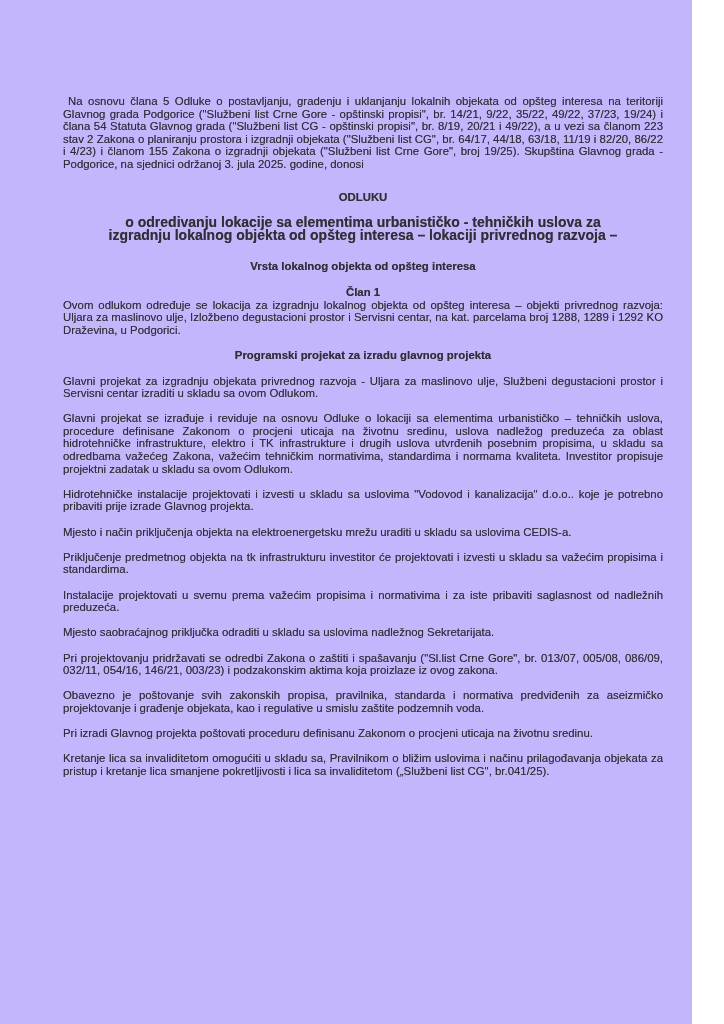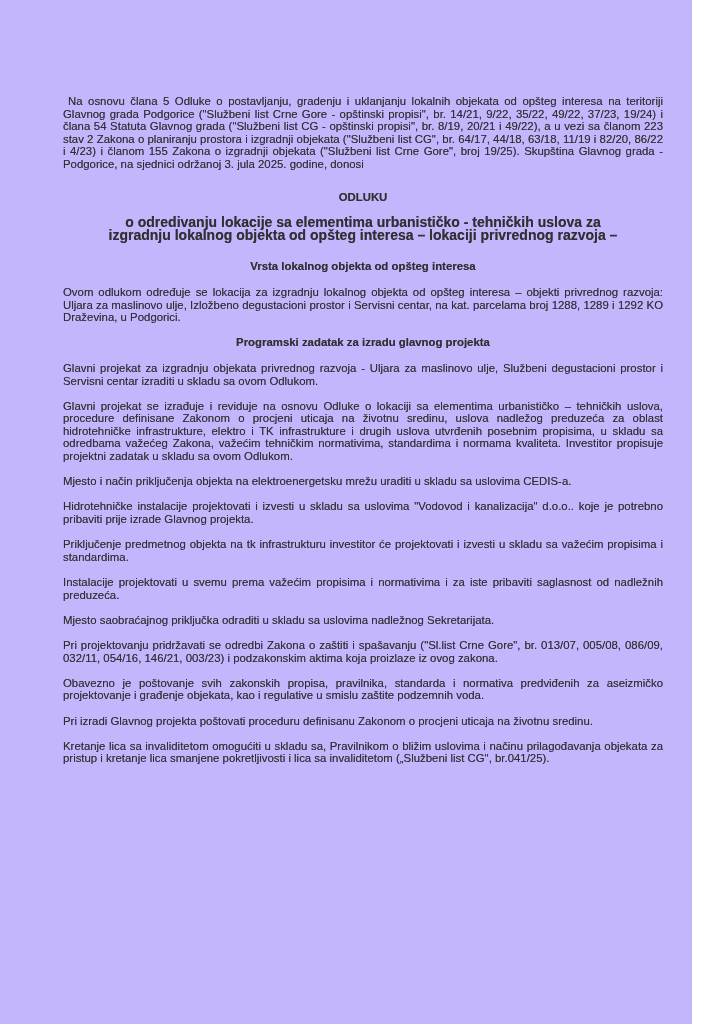--- a/index.html
+++ b/index.html
@@ -66,30 +66,31 @@
 
     <div class="center bold decree">ODLUKU</div>
 
     <div class="title-block">
       <div class="center bold title-line">o odredivanju lokacije sa elementima urbanističko - tehničkih uslova za</div>
       <div class="center bold title-line">izgradnju lokalnog objekta od opšteg interesa – lokaciji privrednog razvoja –</div>
     </div>
 
     <div class="center bold section-heading">Vrsta lokalnog objekta od opšteg interesa</div>
 
+    <div class="center bold article-heading">Član 1</div>
 
     <p>Ovom odlukom određuje se lokacija za izgradnju lokalnog objekta od opšteg interesa – objekti privrednog razvoja: Uljara za maslinovo ulje,  Izložbeno degustacioni prostor i Servisni centar, na kat. parcelama broj 1288, 1289 i 1292 KO Draževina, u Podgorici.</p>
 
-    <div class="center bold section-heading gap-top">Programski zadatak za izradu glavnog projekta</div>
+    <div class="center bold section-heading gap-top">Programski projekat za izradu glavnog projekta</div>
 
 
     <p>Glavni projekat za izgradnju objekata privrednog razvoja - Uljara za maslinovo ulje,  Službeni degustacioni prostor i Servisni centar izraditi u skladu sa ovom Odlukom.</p>
     <p>Glavni projekat se izrađuje i reviduje na osnovu Odluke o lokaciji sa elementima urbanističko – tehničkih uslova, procedure definisane Zakonom o procjeni uticaja na životnu sredinu, uslova nadležog preduzeća za oblast hidrotehničke infrastrukture, elektro i TK infrastrukture i drugih uslova utvrđenih posebnim propisima, u skladu sa odredbama važećeg Zakona, važećim tehničkim normativima, standardima i normama kvaliteta. Investitor propisuje projektni zadatak u skladu sa ovom Odlukom.</p>
+    <p>Hidrotehničke instalacije projektovati i izvesti u skladu sa uslovima "Vodovod i kanalizacija" d.o.o.. koje je potrebno pribaviti prije izrade Glavnog projekta.</p>
     <p>Mjesto i način priključenja objekta na elektroenergetsku mrežu uraditi u skladu sa uslovima CEDIS-a.</p>
-    <p>Hidrotehničke instalacije projektovati i izvesti u skladu sa uslovima "Vodovod i kanalizacija" d.o.o.. koje je potrebno pribaviti prije izrade Glavnog projekta.</p>
     <p>Priključenje predmetnog objekta na tk infrastrukturu investitor će projektovati i izvesti u skladu sa važećim propisima i standardima.</p>
     <p>Instalacije projektovati u svemu prema važećim propisima i normativima i za iste pribaviti saglasnost od nadležnih preduzeća.</p>
     <p>Mjesto saobraćajnog priključka odraditi u skladu sa uslovima nadležnog Sekretarijata.</p>
     <p>Pri projektovanju pridržavati se odredbi Zakona o zaštiti i spašavanju ("Sl.list Crne Gore", br. 013/07, 005/08, 086/09, 032/11, 054/16, 146/21, 003/23) i podzakonskim aktima koja proizlaze iz ovog zakona.</p>
     <p>Obavezno je poštovanje svih zakonskih propisa, pravilnika, standarda i normativa predviđenih za aseizmičko projektovanje i građenje objekata, kao i regulative u smislu zaštite podzemnih voda.</p>
     <p>Pri izradi Glavnog projekta poštovati proceduru definisanu Zakonom o procjeni uticaja na životnu sredinu.</p>
     <p>Kretanje lica sa invaliditetom omogućiti u skladu sa, Pravilnikom o bližim uslovima i načinu prilagođavanja objekata za pristup i kretanje lica smanjene pokretljivosti i lica sa invaliditetom („Službeni list CG", br.041/25).</p>
 
   </div>
 </div>

